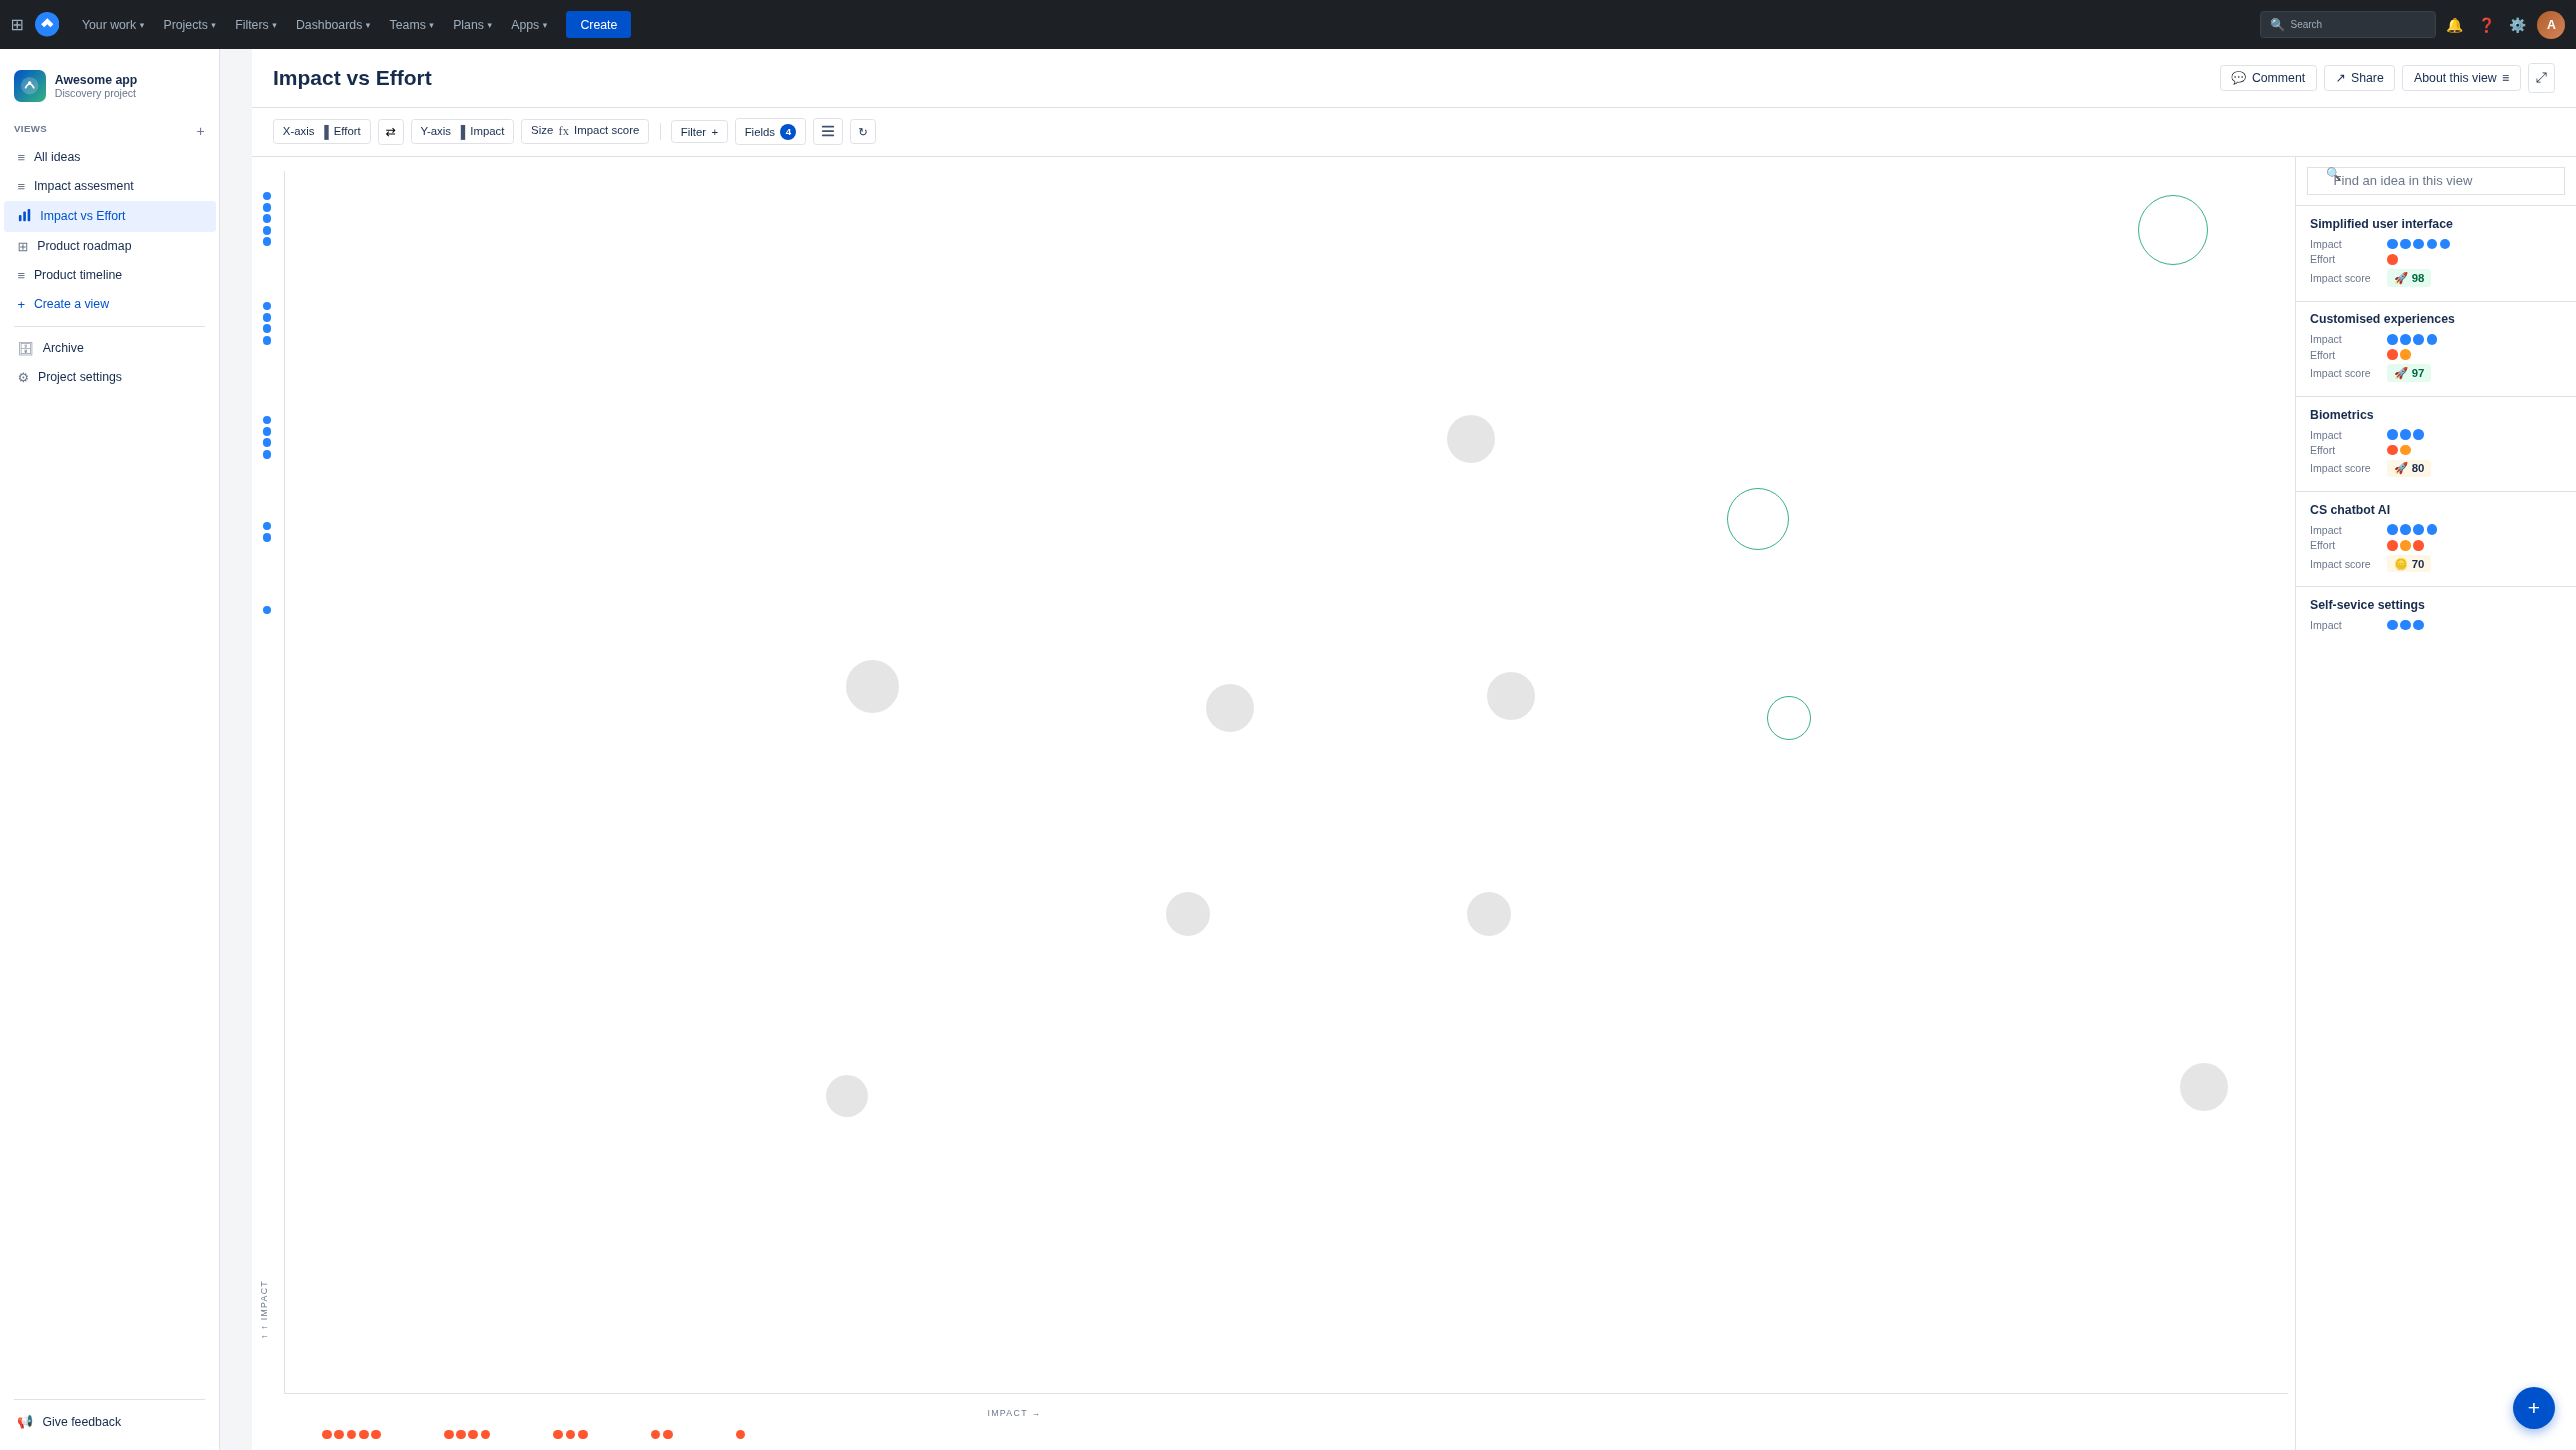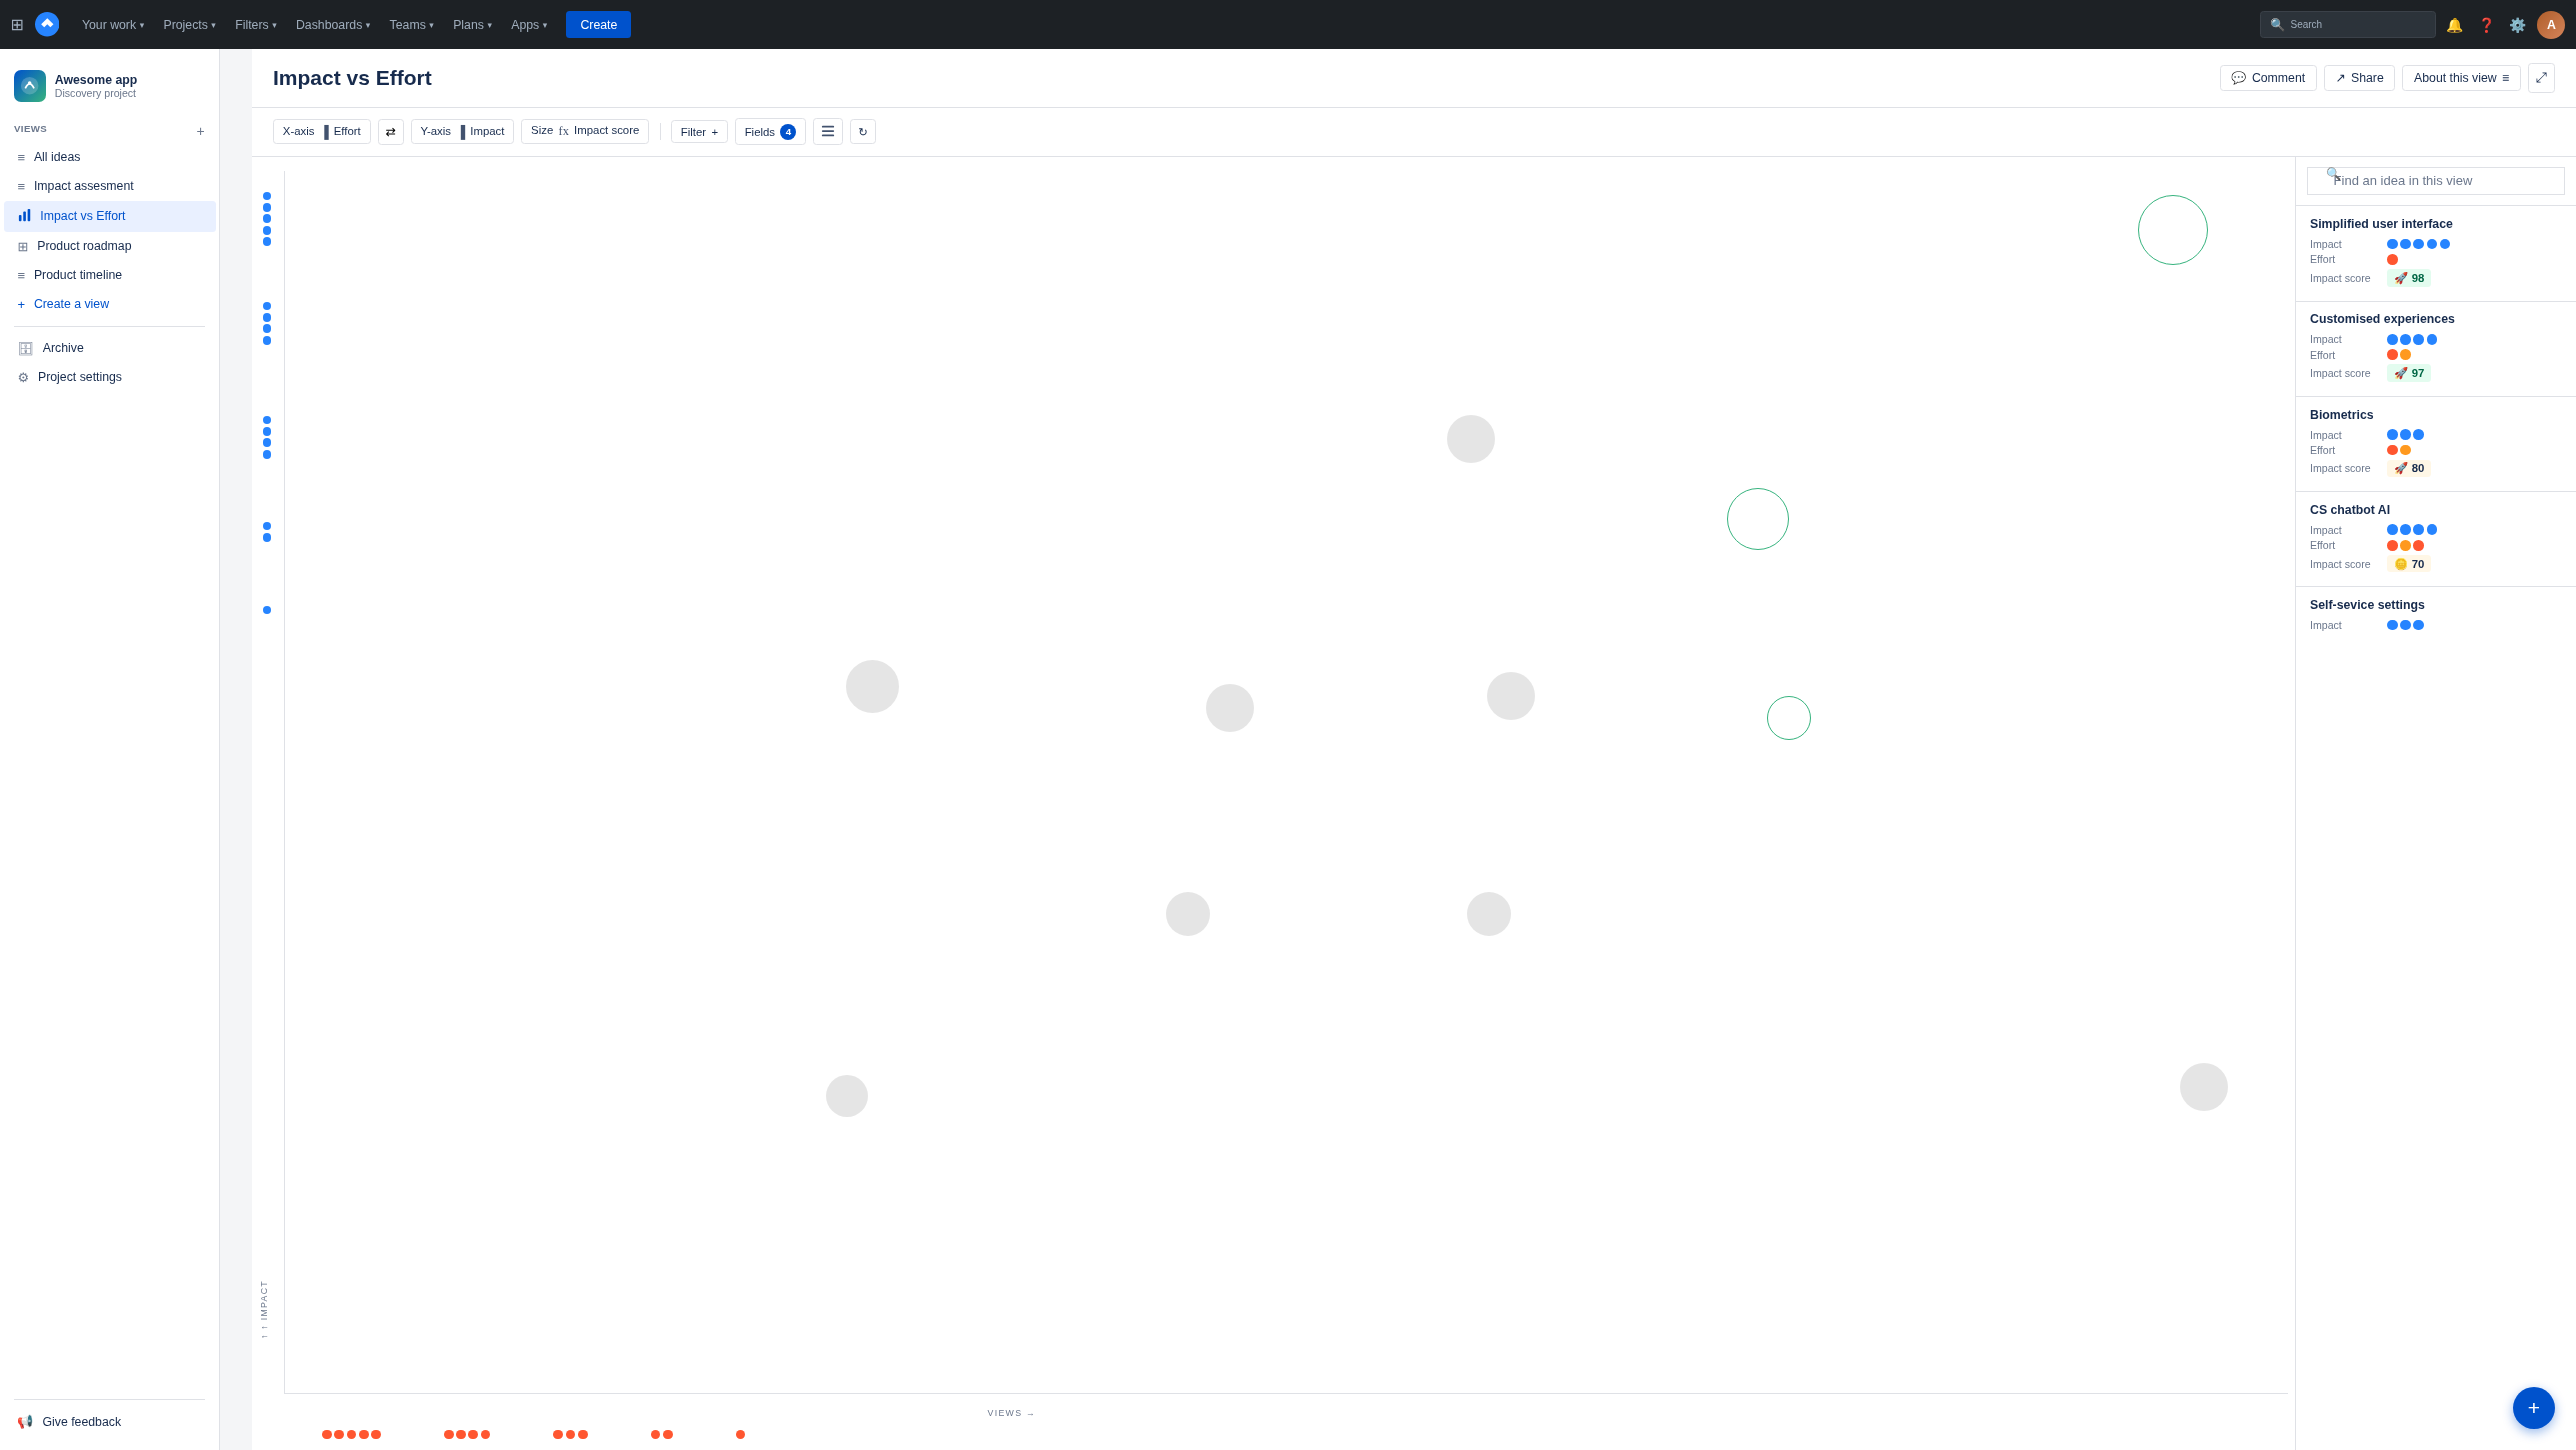--- a/index.html
+++ b/index.html
@@ -417,21 +417,21 @@
           <div class="scatter-bubble gray" style="width:42px;height:42px;left:27%;top:74%;"></div>
           <div class="scatter-bubble gray" style="width:48px;height:48px;right:3%;top:73%;"></div>
         </div>
 
         <div style="position:absolute;left:12.3px;bottom:106px;transform:rotate(-90deg);transform-origin:left center;font-size:8.8px;color:#6b778c;letter-spacing:1.3px;white-space:nowrap;display:flex;align-items:center;gap:3.5px;">
           <span>↑</span>
           <span style="letter-spacing:1.3px;">↑ IMPACT</span>
         </div>
 
         <div style="position:absolute;bottom:32px;left:36%;font-size:8.8px;color:#6b778c;letter-spacing:1.3px;">
-          <span>VIEWS →</span>
+          <span>IMPACT →</span>
         </div>
 
         <div style="position:absolute;bottom:10.6px;left:70px;display:flex;gap:28px;align-items:center;">
 
           <div style="display:flex;gap:2.6px;">
             <div class="dot dot-red" style="width:9.7px;height:9.7px;"></div>
             <div class="dot dot-red" style="width:9.7px;height:9.7px;"></div>
             <div class="dot dot-red" style="width:9.7px;height:9.7px;"></div>
             <div class="dot dot-red" style="width:9.7px;height:9.7px;"></div>
             <div class="dot dot-red" style="width:9.7px;height:9.7px;"></div>

